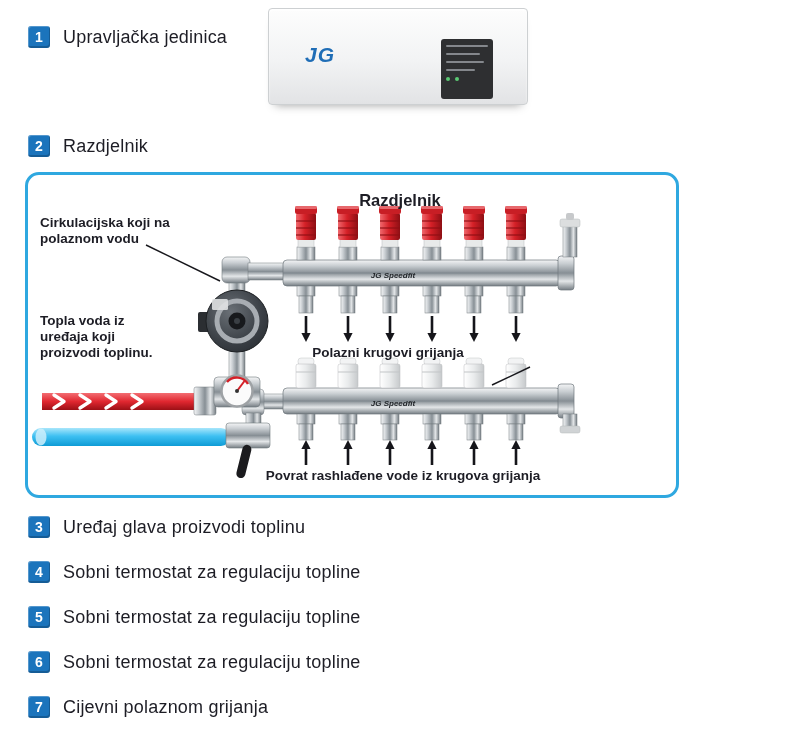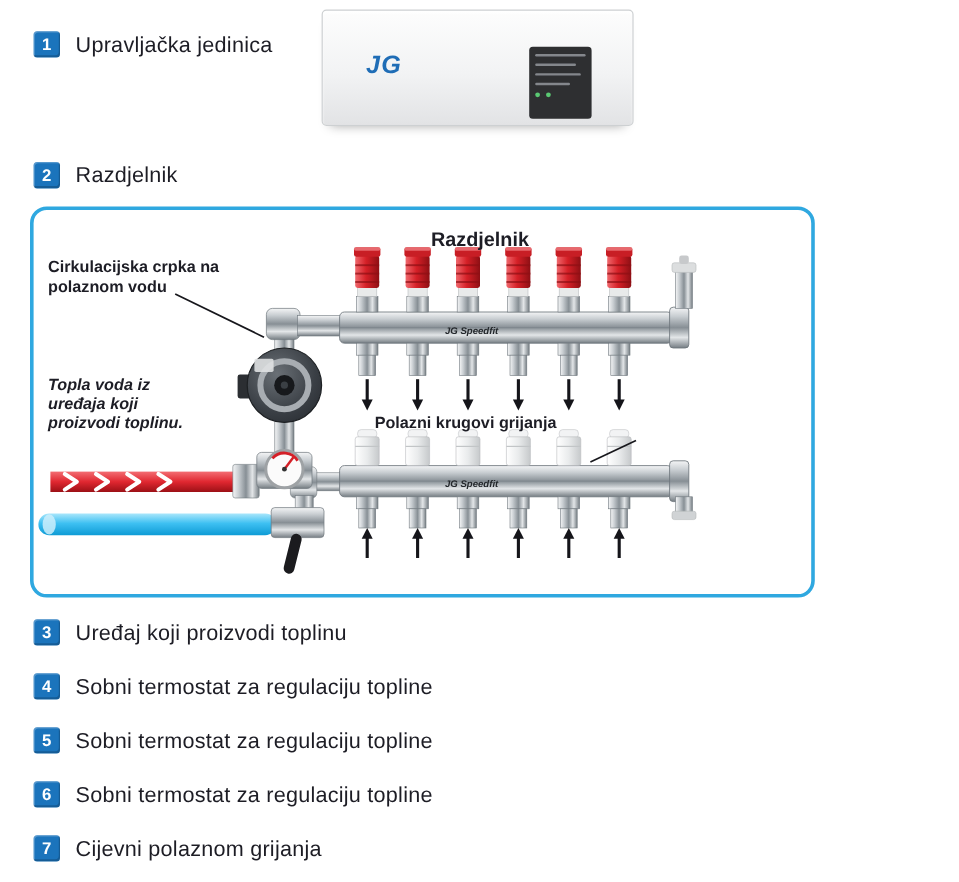--- a/index.html
+++ b/index.html
@@ -287,31 +287,32 @@
         <use href="#uparrow" x="404"></use>
         <use href="#uparrow" x="446"></use>
         <use href="#uparrow" x="488"></use>
       </g>
 
       <line x1="118" y1="70" x2="192" y2="106" stroke="#17171c" stroke-width="1.4"></line>
       <line x1="502" y1="192" x2="464" y2="210" stroke="#17171c" stroke-width="1.4"></line>
     </svg>
 
     <div class="d-text d-title center" style="left:300px; top:16px; width:144px;">Razdjelnik</div>
-    <div class="d-text" style="left:12px; top:40px;">Cirkulacijska crpka na
+    <div class="d-text" style="left:12px; top:40px;">Cirkulacijska koji na
 polaznom vodu</div>
-    <div class="d-text" style="left:12px; top:138px;font-style:italic;">Topla voda iz
+    <div class="d-text" style="left:12px; top:138px;">Topla voda iz
 uređaja koji
 proizvodi toplinu.</div>
     <div class="d-text center" style="left:250px; top:170px; width:220px;text-align:center;">Polazni krugovi grijanja</div>
+    <div class="d-text center" style="left:225px; top:293px; width:300px;">Povrat rashlađene vode iz krugova grijanja</div>
   </div>
 
   <div class="item" style="left:28px; top:516px;">
     <span class="badge">3</span>
-    <span class="item-label">Uređaj koji proizvodi toplinu</span>
+    <span class="item-label">Uređaj glava proizvodi toplinu</span>
   </div>
   <div class="item" style="left:28px; top:561px;">
     <span class="badge">4</span>
     <span class="item-label">Sobni termostat za regulaciju topline</span>
   </div>
   <div class="item" style="left:28px; top:606px;">
     <span class="badge">5</span>
     <span class="item-label">Sobni termostat za regulaciju topline</span>
   </div>
   <div class="item" style="left:28px; top:651px;">

